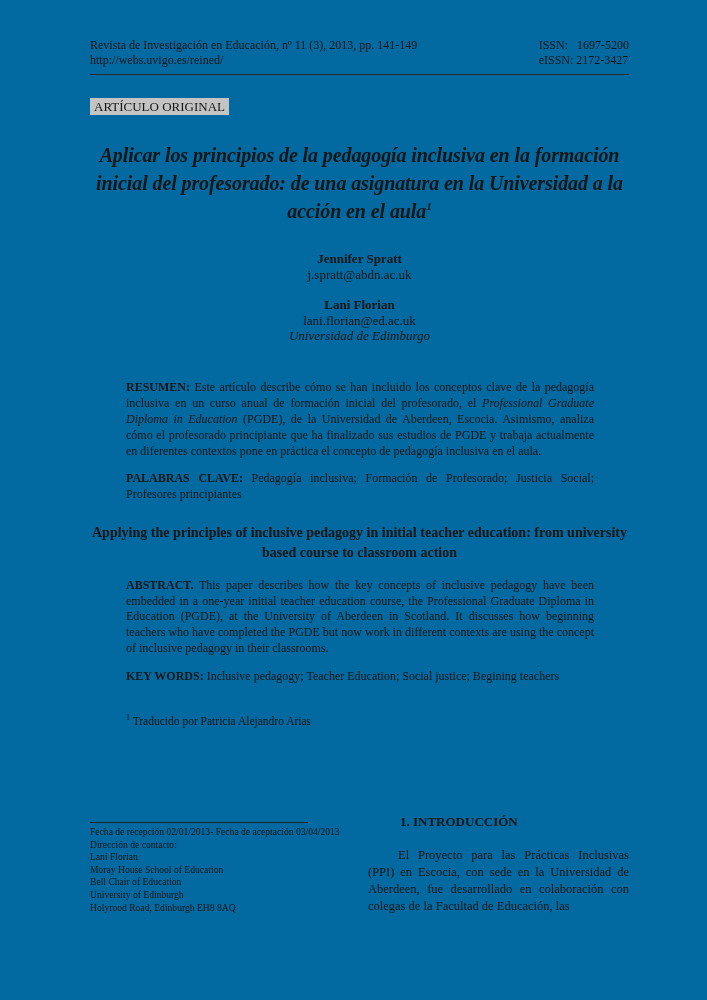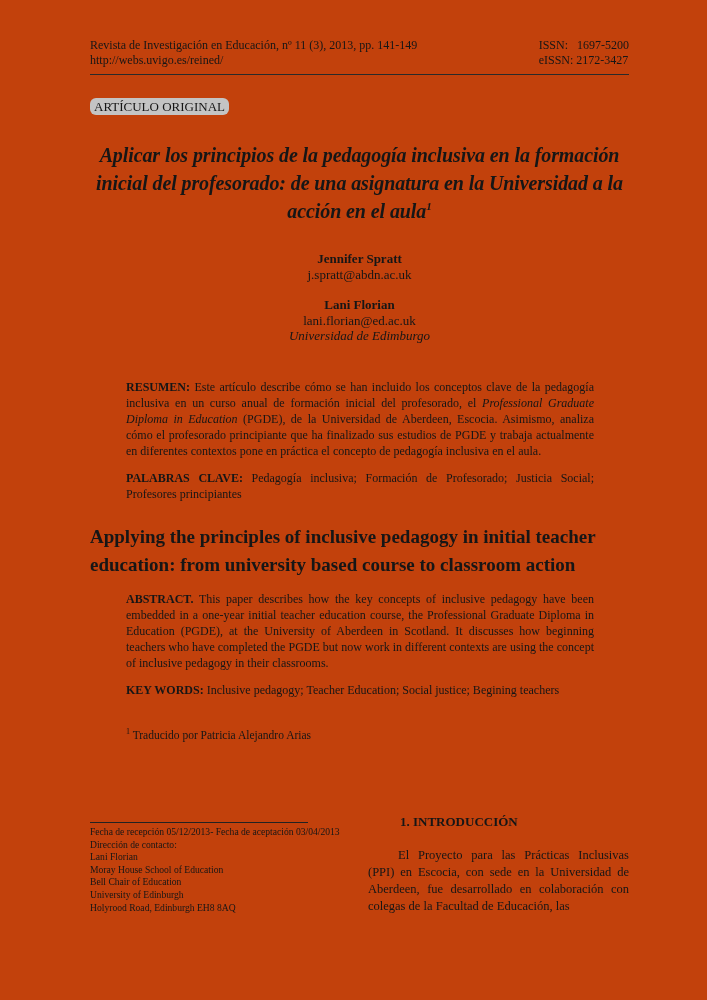--- a/index.html
+++ b/index.html
@@ -1,34 +1,34 @@
 <!DOCTYPE html>
 <html><head>
 <meta charset="utf-8">
 <title>Paper page</title>
 <style>
   html, body { margin: 0; padding: 0; background: #ffffff; }
   .page {
     width: 707px; height: 1000px;
     position: relative;
-    background: #c2410c;
+    background: #0369a1;
     color: #161616;
     font-family: "Liberation Serif", serif;
     box-sizing: border-box;
     padding: 38px 78px 0 90px;
     overflow: hidden;
   }
 
   
   .header { display: flex; justify-content: space-between; font-size: 12px; line-height: 15px; }
   .header-rule { border-top: 1.2px solid #2a2a2a; margin-top: 6px; }
 
   
   .badge-row { margin-top: 22px; }
-  .badge { font-size: 13px; padding: 1px 4px; background: #c4c4c4; border-radius: 6px; }
+  .badge { font-size: 13px; padding: 1px 4px; background: #c4c4c4; }
 
   
   .title-es {
     margin: 26px 0 0 0; font-size: 20px; font-weight: bold;
     text-align: center; line-height: 1.4; letter-spacing: -0.1px; font-style: italic;
   }
   .title-es sup { font-size: 11px; vertical-align: super; }
 
   
   .authors { margin-top: 26px; text-align: center; font-size: 13px; line-height: 1.22; }
@@ -36,22 +36,22 @@
   .author-name { font-weight: bold; }
   .author-affil { font-style: italic; }
 
   
   .abstract-block { margin: 36px 35px 0 36px; font-size: 12px; line-height: 1.32; }
   .abstract-block p { margin: 0; }
   .just { text-align: justify; }
   .kw { margin-top: 12px !important; }
 
   .title-en {
-    margin: 20px 0 0 0; font-size: 19px; font-weight: bold;
-    text-align: left; line-height: 1.45;
+    margin: 20px 0 0 0; font-size: 14px; font-weight: bold;
+    text-align: center; line-height: 1.45;
   }
   .abstract-block.en { margin-top: 14px; }
 
   .translator { margin: 28px 0 0 36px; font-size: 11.5px; }
   .translator sup { font-size: 8px; }
 
   
   .bottom { position: absolute; left: 90px; right: 78px; top: 814px; display: flex; }
   .col-left { width: 245px; flex: none; margin-top: 8px; }
   .fn-rule { width: 218px; border-top: 1px solid #222; margin-bottom: 3px; }
@@ -109,21 +109,21 @@
   <div class="abstract-block en">
     <p class="just"><b>ABSTRACT.</b><span> This paper describes how the key concepts of inclusive pedagogy have been embedded in a one-year initial teacher education course, the Professional Graduate Diploma in Education (PGDE), at the University of Aberdeen in Scotland. It discusses how beginning teachers who have completed the PGDE but now work in different contexts are using the concept of inclusive pedagogy in their classrooms.</span></p>
     <p class="just kw"><b>KEY WORDS:</b><span> Inclusive pedagogy; Teacher Education; Social justice; Begining teachers</span></p>
   </div>
 
   <p class="translator"><sup>1</sup><span> Traducido por Patricia Alejandro Arias</span></p>
 
   <div class="bottom">
     <div class="col-left">
       <div class="fn-rule"></div>
-      <div class="contact-line">Fecha de recepción 05/12/2013- Fecha de aceptación 03/04/2013</div>
+      <div class="contact-line">Fecha de recepción 02/01/2013- Fecha de aceptación 03/04/2013</div>
       <div class="contact-line">Dirección de contacto:</div>
       <div class="contact-line">Lani Florian</div>
       <div class="contact-line">Moray House School of Education</div>
       <div class="contact-line">Bell Chair of Education</div>
       <div class="contact-line">University of Edinburgh</div>
       <div class="contact-line">Holyrood Road, Edinburgh EH8 8AQ</div>
     </div>
     <div class="col-right">
       <div class="intro-heading">1. INTRODUCCIÓN</div>
       <p class="intro-para just">El Proyecto para las Prácticas Inclusivas (PPI) en Escocia, con sede en la Universidad de Aberdeen, fue desarrollado en colaboración con colegas de la Facultad de Educación, las</p>

